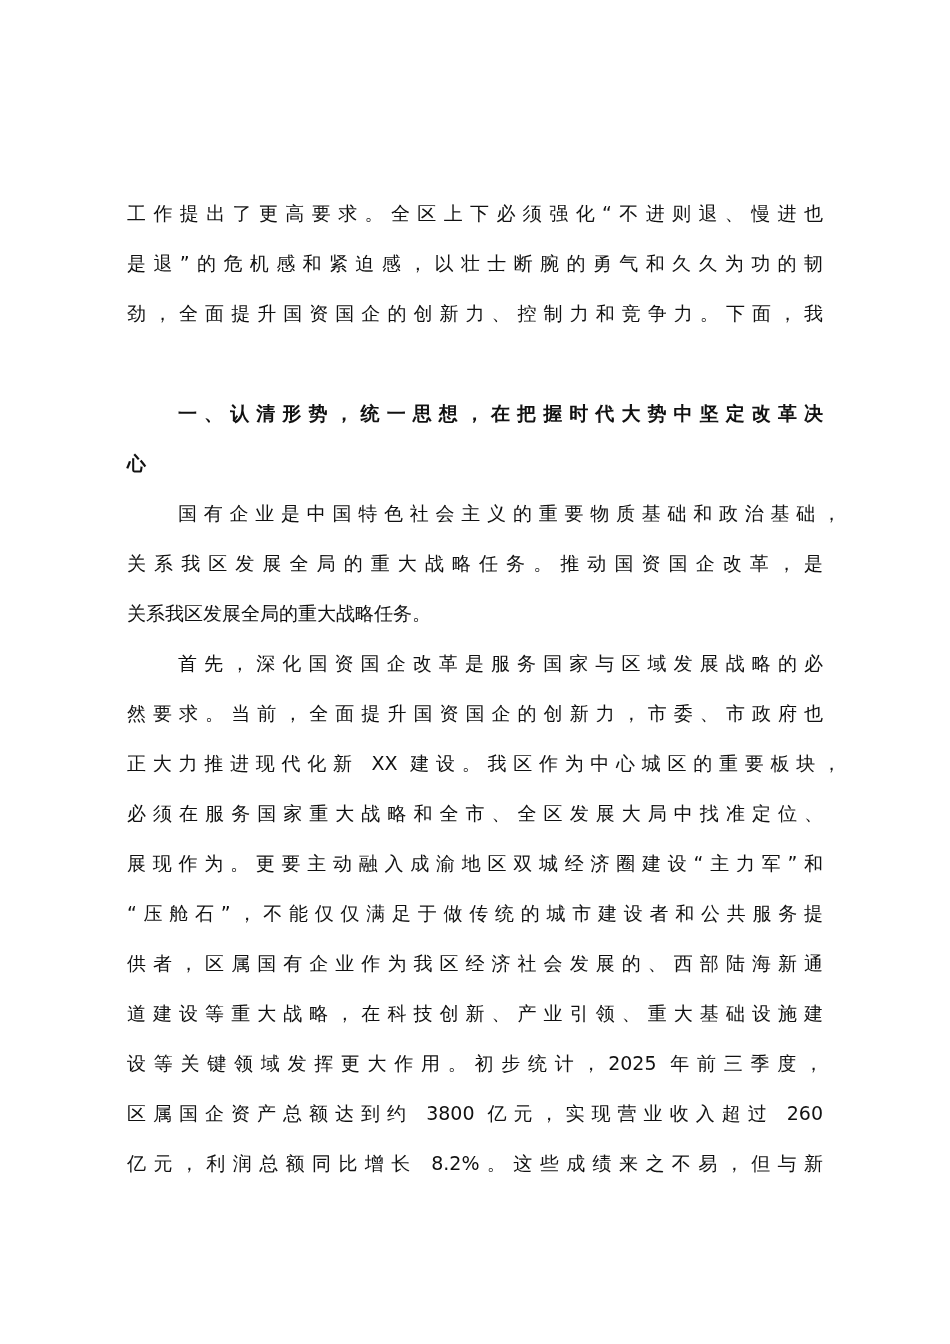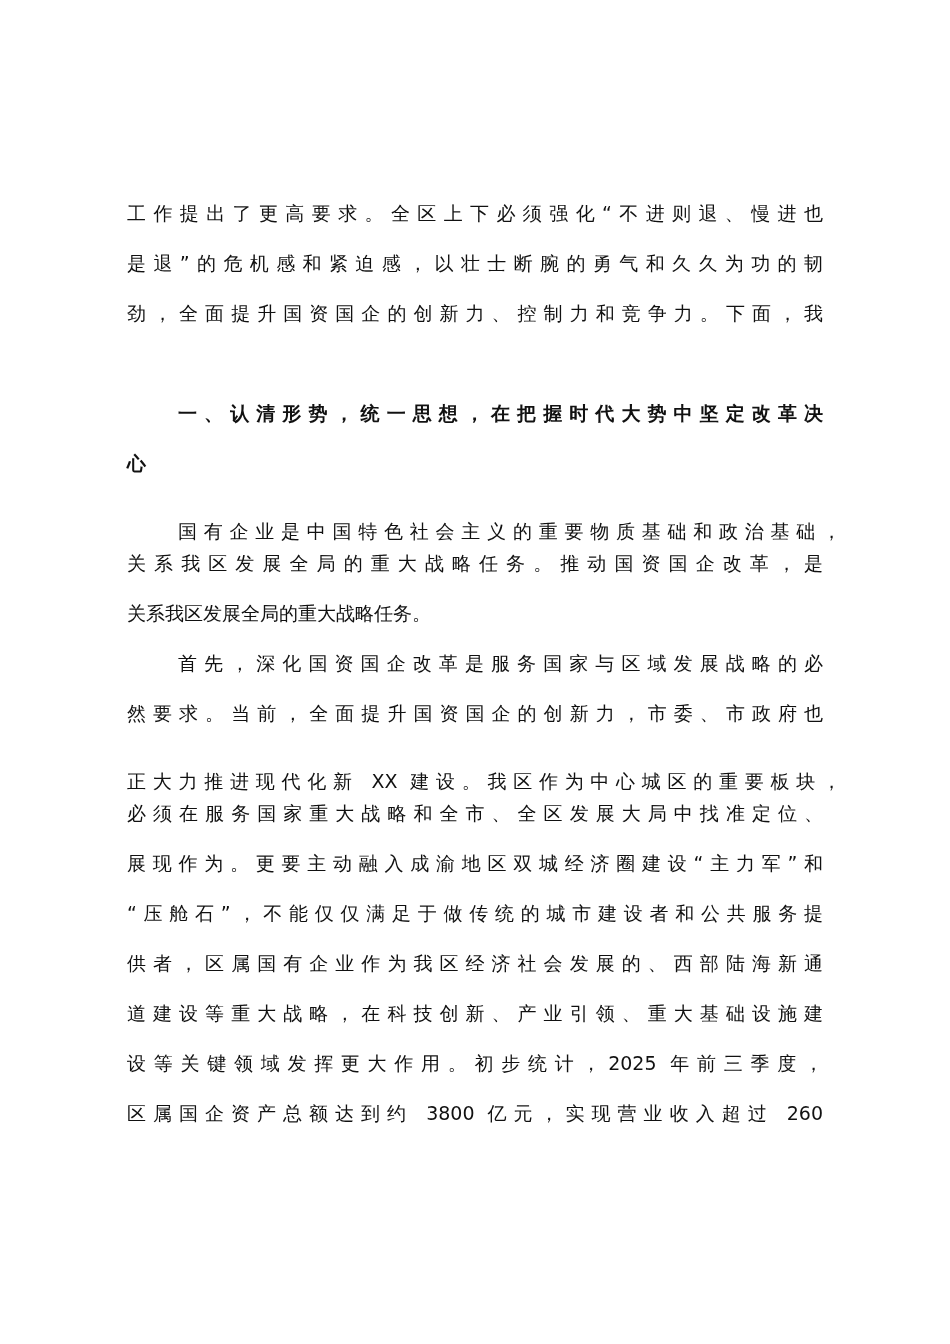--- a/index.html
+++ b/index.html
@@ -11,21 +11,21 @@
   }
   .page { position: absolute; left: 0; top: 0; width: 950px; height: 1344px; }
   .line {
     position: absolute; left: 127px; width: 696px;
     font-size: 19px; line-height: 30px; height: 30px;
     white-space: nowrap; text-align: justify; text-align-last: justify;
     letter-spacing: 0px;
   }
   .line.last { text-align-last: left; }
   .line.indent { left: 178px; width: 645px; }
-  .line.overhang { width: 714px; margin-top: 18px; }
+  .line.overhang { width: 714px; }
   .line.indent.overhang { width: 663px; }
   .bold { font-weight: bold; }
 </style>
 </head>
 <body>
 
 <div class="page">
 
   <div class="line" style="top:198px">工作提出了更高要求。全区上下必须强化“不进则退、慢进也</div>
   <div class="line" style="top:248px">是退”的危机感和紧迫感，以壮士断腕的勇气和久久为功的韧</div>
@@ -41,14 +41,15 @@
   <div class="line indent" style="top:648px">首先，深化国资国企改革是服务国家与区域发展战略的必</div>
   <div class="line" style="top:698px">然要求。当前，全面提升国资国企的创新力，市委、市政府也</div>
   <div class="line overhang" style="top:748px">正大力推进现代化新 XX 建设。我区作为中心城区的重要板块，</div>
   <div class="line" style="top:798px">必须在服务国家重大战略和全市、全区发展大局中找准定位、</div>
   <div class="line" style="top:848px">展现作为。更要主动融入成渝地区双城经济圈建设“主力军”和</div>
   <div class="line" style="top:898px">“压舱石”，不能仅仅满足于做传统的城市建设者和公共服务提</div>
   <div class="line" style="top:948px">供者，区属国有企业作为我区经济社会发展的、西部陆海新通</div>
   <div class="line" style="top:998px">道建设等重大战略，在科技创新、产业引领、重大基础设施建</div>
   <div class="line" style="top:1048px">设等关键领域发挥更大作用。初步统计，2025 年前三季度，</div>
   <div class="line" style="top:1098px">区属国企资产总额达到约 3800 亿元，实现营业收入超过 260</div>
+  <div class="line" style="top:1148px">亿元，利润总额同比增长 8.2%。这些成绩来之不易，但与新</div>
 
 </div>
 
 </body></html>

